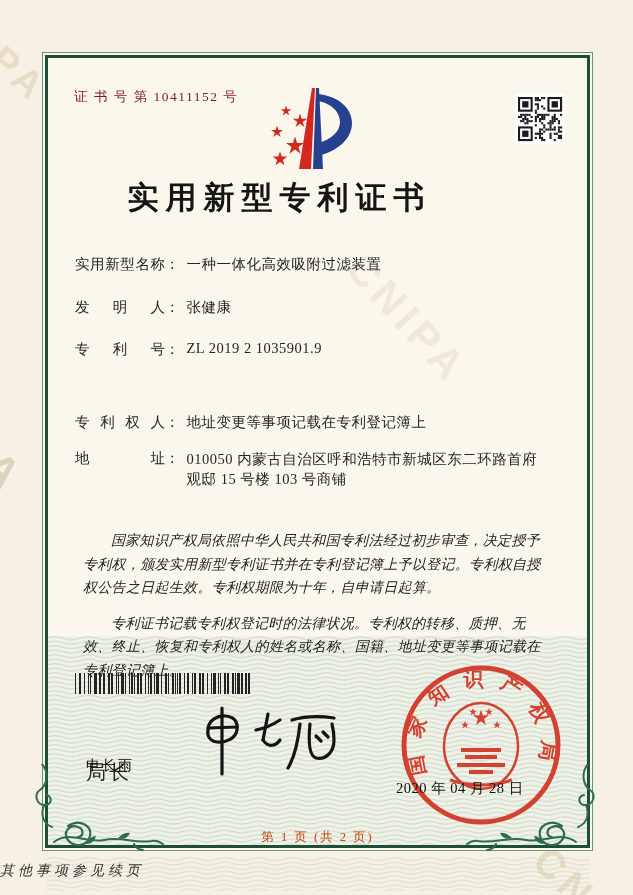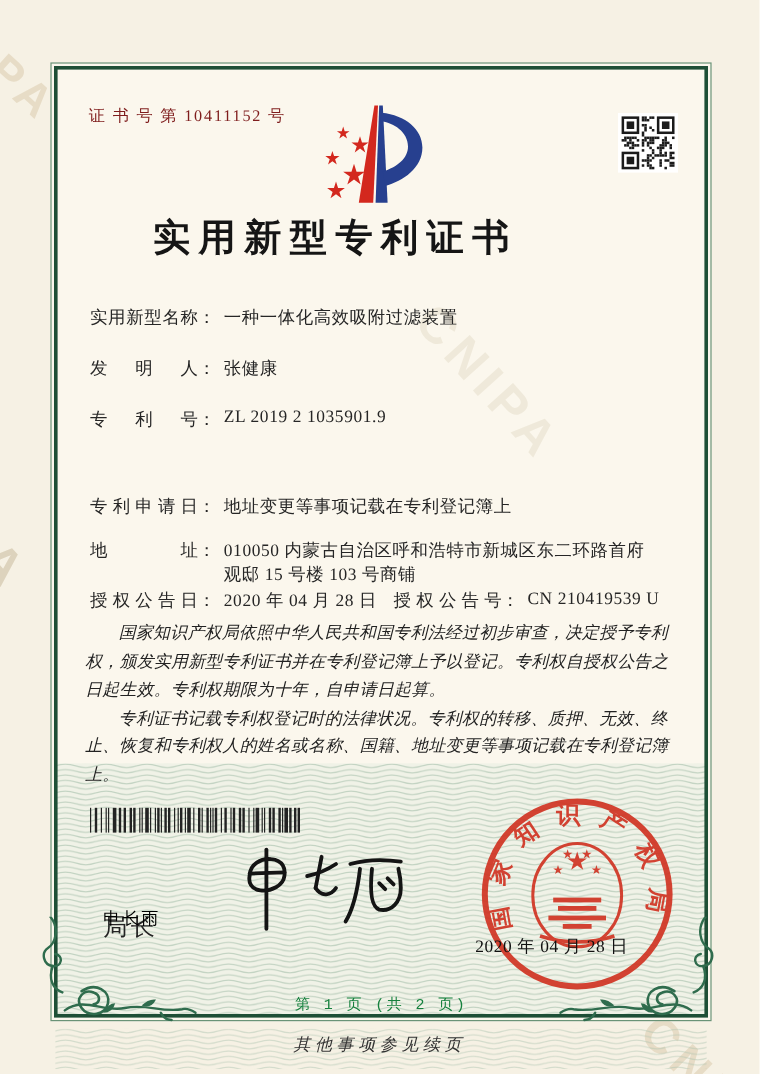--- a/index.html
+++ b/index.html
@@ -29,29 +29,29 @@
 
   .frow{position:absolute;left:75px;width:512px;font-size:14.5px;color:#262626;z-index:4;}
   .flabel{display:inline-block;width:90px;text-align:justify;text-align-last:justify;color:#262626;vertical-align:top;}
   .fcolon{margin-right:7px;vertical-align:top;}
   .fvalue{color:#262626;letter-spacing:0.5px;vertical-align:top;}
   .addr .fvalue{display:inline-block;width:358px;line-height:20px;}
   .frow2{position:absolute;left:253px;top:0;white-space:nowrap;}
 
   .body-text{left:71px;top:517px;width:494px;z-index:4;font-size:14px;line-height:23.5px;
              color:#222;font-style:italic;letter-spacing:0.3px;}
-  .body-text p{margin:0;text-indent:2em;}
+  .body-text p{margin:12px;text-indent:2em;}
 
   .signer-title{left:86px;top:727px;font-size:20px;letter-spacing:3px;color:#242424;z-index:6;margin-top:32px;}
   .signer-name{left:86px;top:757px;font-size:14px;letter-spacing:2px;color:#000000;z-index:6;}
 
   .seal-date{left:396px;top:779px;width:180px;font-size:14.5px;letter-spacing:0.5px;color:#111;z-index:8;}
 
-  .page-ind{left:42px;top:829px;width:551px;text-align:center;font-size:12.5px;letter-spacing:2px;color:#15803d;z-index:4;font-family:Liberation Mono, monospace;}
-  .foot-note{left:0;top:862px;width:633px;text-align:center;font-size:14px;font-style:italic;
+  .page-ind{left:42px;top:829px;width:551px;text-align:center;font-size:12.5px;letter-spacing:2px;color:#c2410c;z-index:4;}
+  .foot-note{left:0;top:862px;width:633px;text-align:left;font-size:14px;font-style:italic;
              letter-spacing:4px;color:#333;z-index:4;}
 
   .orn{z-index:6;pointer-events:none;}
   .orn-r{transform:scaleX(-1);}
   svg{display:block;}
 </style>
 </head>
 <body>
 
 <div class="page">
@@ -224,30 +224,24 @@
   <div class="frow" style="top:255px">
     <span class="flabel">实用新型名称</span><span class="fcolon">：</span><span class="fvalue">一种一体化高效吸附过滤装置</span>
   </div>
   <div class="frow" style="top:298px">
     <span class="flabel">发明人</span><span class="fcolon">：</span><span class="fvalue">张健康</span>
   </div>
   <div class="frow" style="top:340px">
     <span class="flabel">专利号</span><span class="fcolon">：</span><span class="fvalue">ZL 2019 2 1035901.9</span>
   </div>
   <div class="frow" style="top:413px">
-    <span class="flabel">专利申请日</span><span class="fcolon">：</span><span class="fvalue">地址变更等事项记载在专利登记簿上</span>
+    <span class="flabel">专利权人</span><span class="fcolon">：</span><span class="fvalue">地址变更等事项记载在专利登记簿上</span>
   </div>
   <div class="frow addr" style="top:449px">
     <span class="flabel">地址</span><span class="fcolon">：</span><span class="fvalue">010050 内蒙古自治区呼和浩特市新城区东二环路首府观邸 15 号楼 103 号商铺</span>
-  </div>
-  <div class="frow" style="top:491px">
-    <span class="flabel">授权公告日</span><span class="fcolon">：</span><span class="fvalue">2020 年 04 月 28 日</span>
-    <span class="frow2">
-      <span class="flabel">授权公告号</span><span class="fcolon">：</span><span class="fvalue">CN 210419539 U</span>
-    </span>
   </div>
 
   <div class="abs body-text">
     <p>国家知识产权局依照中华人民共和国专利法经过初步审查，决定授予专利权，颁发实用新型专利证书并在专利登记簿上予以登记。专利权自授权公告之日起生效。专利权期限为十年，自申请日起算。</p>
     <p>专利证书记载专利权登记时的法律状况。专利权的转移、质押、无效、终止、恢复和专利权人的姓名或名称、国籍、地址变更等事项记载在专利登记簿上。</p>
   </div>
 
   <svg class="abs z4" style="left:75px;top:673px" width="180" height="21">
     <g id="barcode-bars">
         <rect x="0" y="0" width="1" height="21" fill="#232323"></rect>

